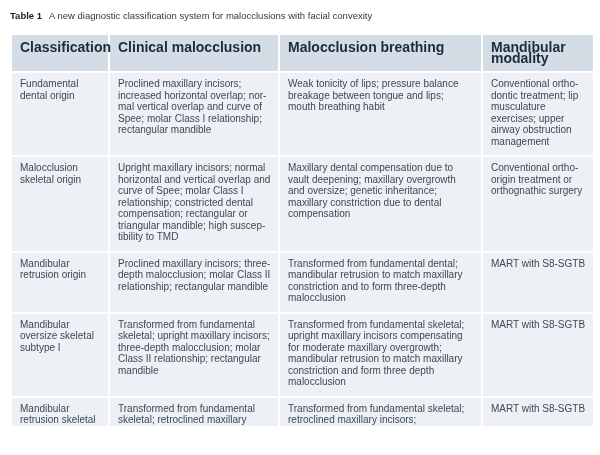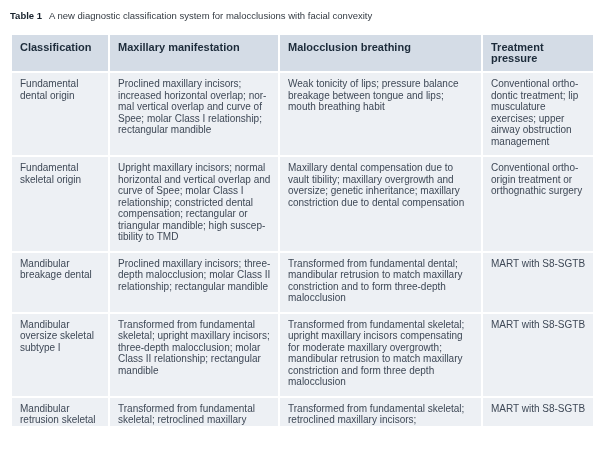--- a/index.html
+++ b/index.html
@@ -28,21 +28,21 @@
     position: absolute;
     left: 10px;
     top: 33px;
     width: 583px;
     border-collapse: collapse;
     table-layout: fixed;
   }
   table.classtable th {
     background: #d4dce6;
     color: #1c2b3a;
-    font-size: 11px;
+    font-size: 14px;
     line-height: 11px;
     font-weight: bold;
     text-align: left;
     vertical-align: top;
     padding: 7px 6px 7px 8px;
     border: 2px solid #ffffff;
   }
   table.classtable td {
     background: #edf0f4;
     color: #3e4856;
@@ -71,40 +71,40 @@
   <table class="classtable">
     <colgroup>
       <col class="c1">
         <col class="c2">
         <col class="c3">
         <col class="c4">
     </colgroup>
     <thead>
       <tr>
         <th>Classification</th>
-        <th>Maxillary manifestation</th>
+        <th>Clinical malocclusion</th>
         <th>Malocclusion breathing</th>
-        <th>Treatment pressure</th>
+        <th>Mandibular modality</th>
       </tr>
     </thead>
     <tbody>
       <tr>
         <td>Fundamental dental origin</td>
         <td>Proclined maxillary incisors; increased horizontal overlap; nor­mal vertical overlap and curve of Spee; molar Class I relationship; rectangular mandible</td>
         <td>Weak tonicity of lips; pressure balance breakage between tongue and lips; mouth breathing habit</td>
         <td>Conventional ortho­dontic treatment; lip musculature exercises; upper airway obstruction management</td>
       </tr>
       <tr>
-        <td>Fundamental skeletal origin</td>
+        <td>Malocclusion skeletal origin</td>
         <td>Upright maxillary incisors; normal horizontal and vertical overlap and curve of Spee; molar Class I relationship; constricted dental compensation; rectangular or triangular mandible; high suscep­tibility to TMD</td>
-        <td>Maxillary dental compensation due to vault tibility; maxillary overgrowth and oversize; genetic inheritance; maxillary constriction due to dental compensation</td>
+        <td>Maxillary dental compensation due to vault deepening; maxillary overgrowth and oversize; genetic inheritance; maxillary constriction due to dental compensation</td>
         <td>Conventional ortho­origin treatment or orthognathic surgery</td>
       </tr>
       <tr>
-        <td>Mandibular breakage dental</td>
+        <td>Mandibular retrusion origin</td>
         <td>Proclined maxillary incisors; three-depth malocclusion; molar Class II relationship; rectangular mandible</td>
         <td>Transformed from fundamental dental; mandibular retrusion to match maxillary constriction and to form three-depth malocclusion</td>
         <td>MART with S8-SGTB</td>
       </tr>
       <tr>
         <td>Mandibular oversize skeletal subtype I</td>
         <td>Transformed from fundamen­tal skeletal; upright maxillary incisors; three-depth malocclu­sion; molar Class II relationship; rectangular mandible</td>
         <td>Transformed from fundamental skeletal; upright maxillary incisors compensating for moderate maxillary overgrowth; mandibular retrusion to match maxillary constriction and form three depth malocclusion</td>
         <td>MART with S8-SGTB</td>
       </tr>

